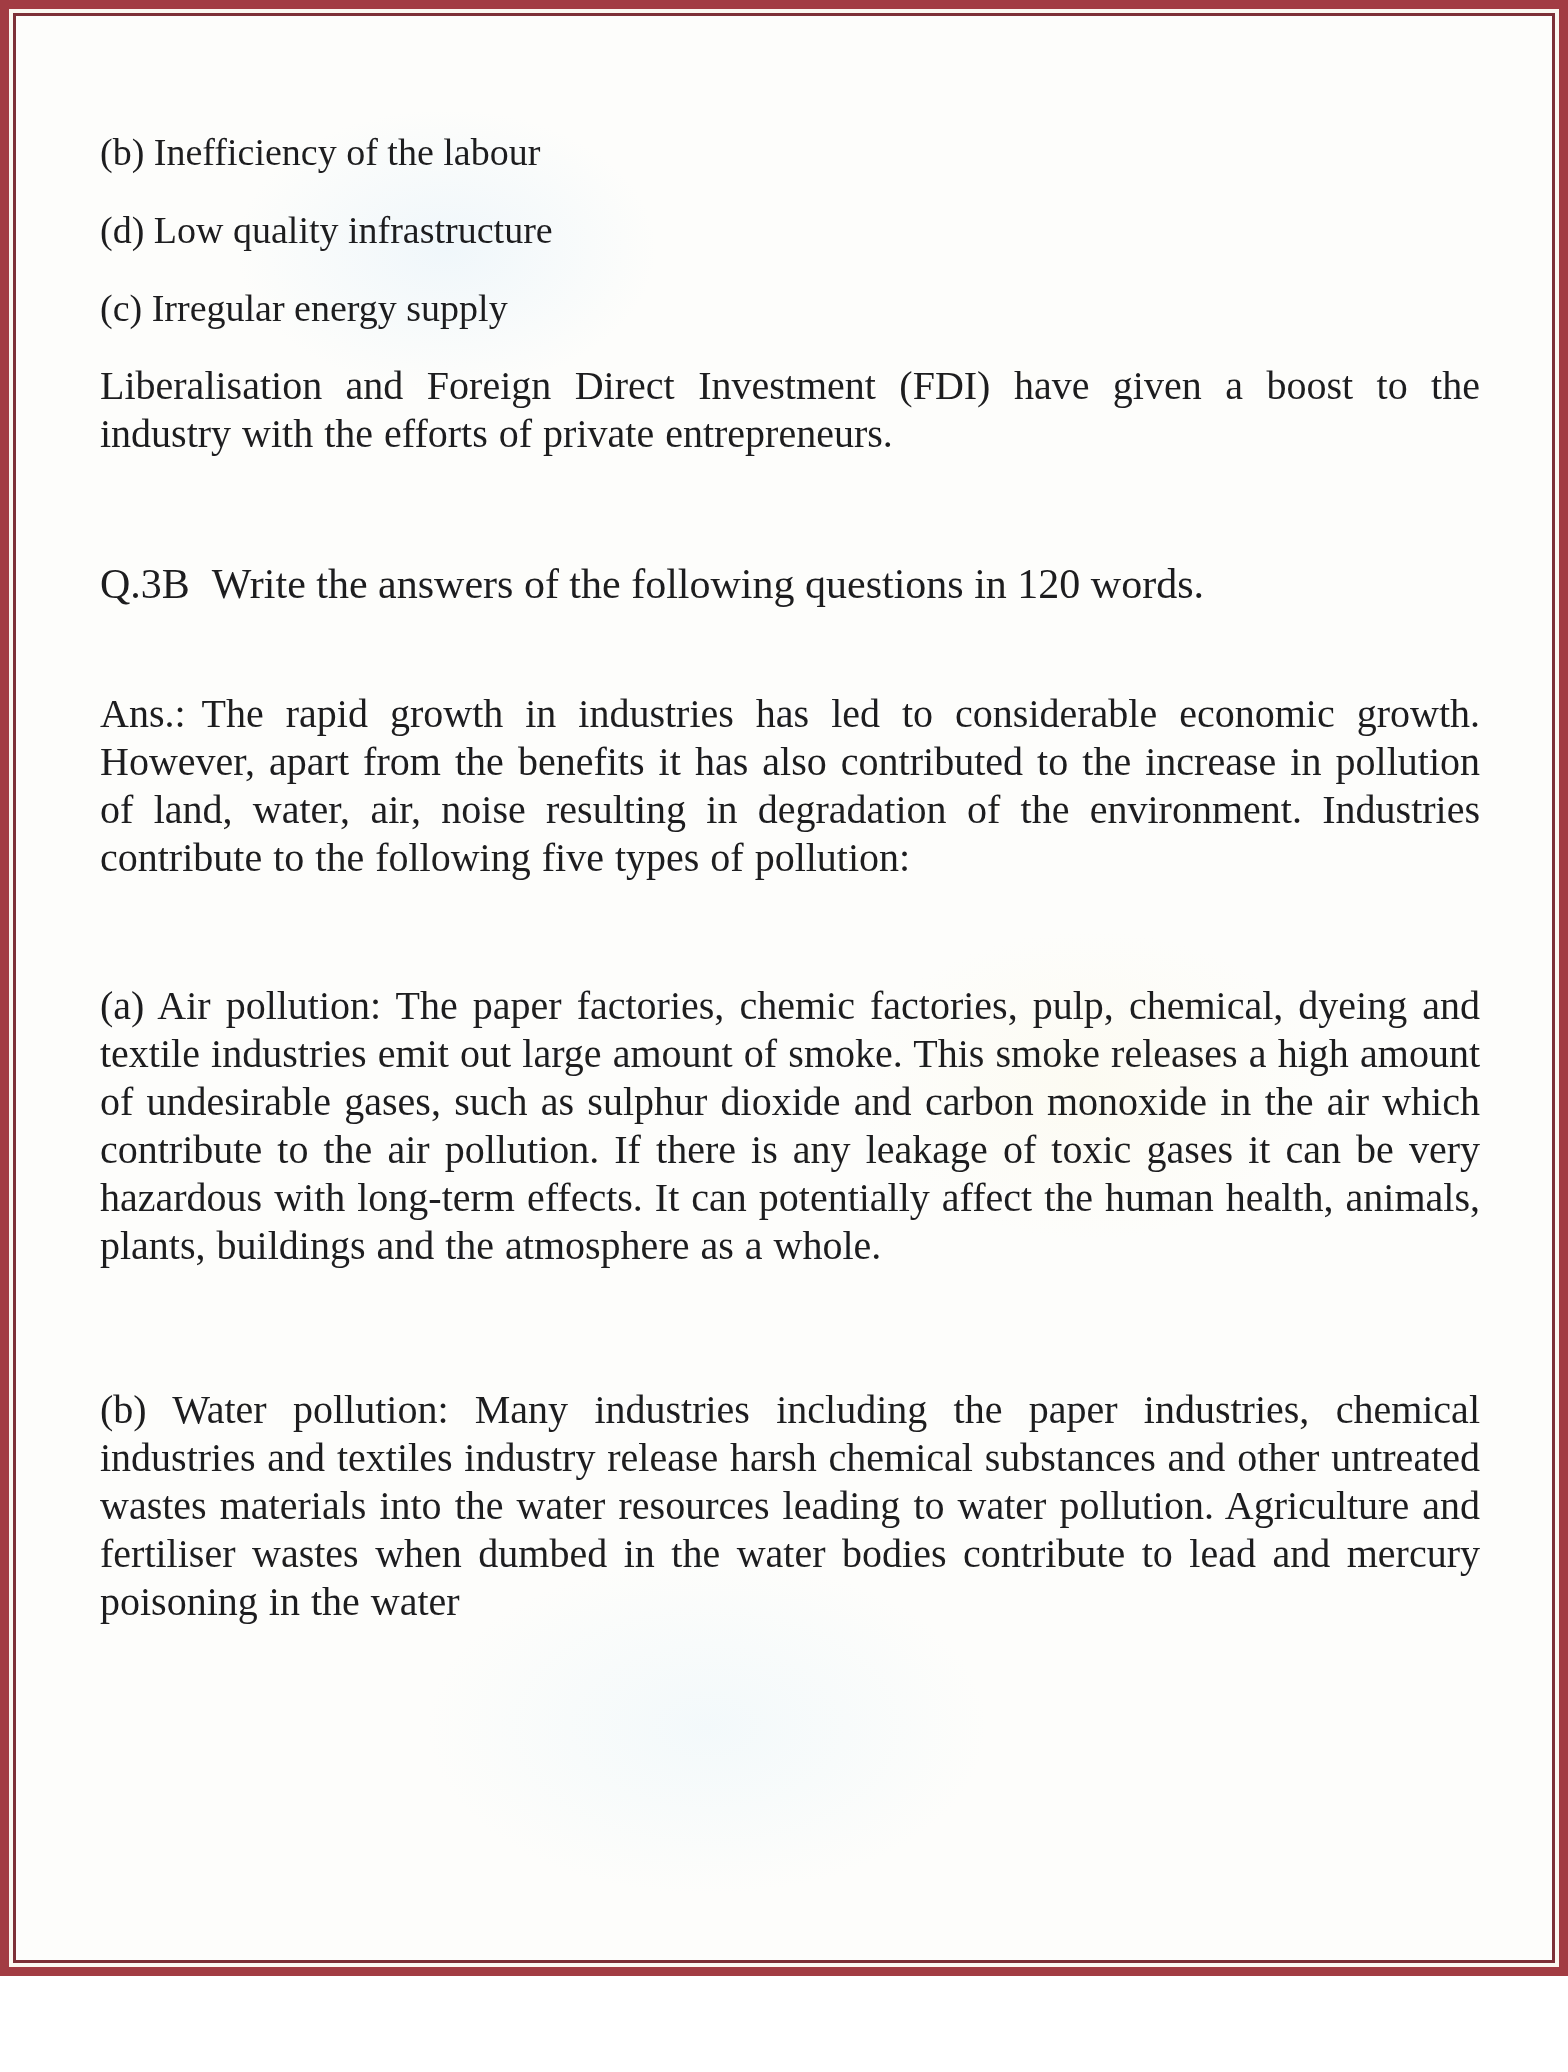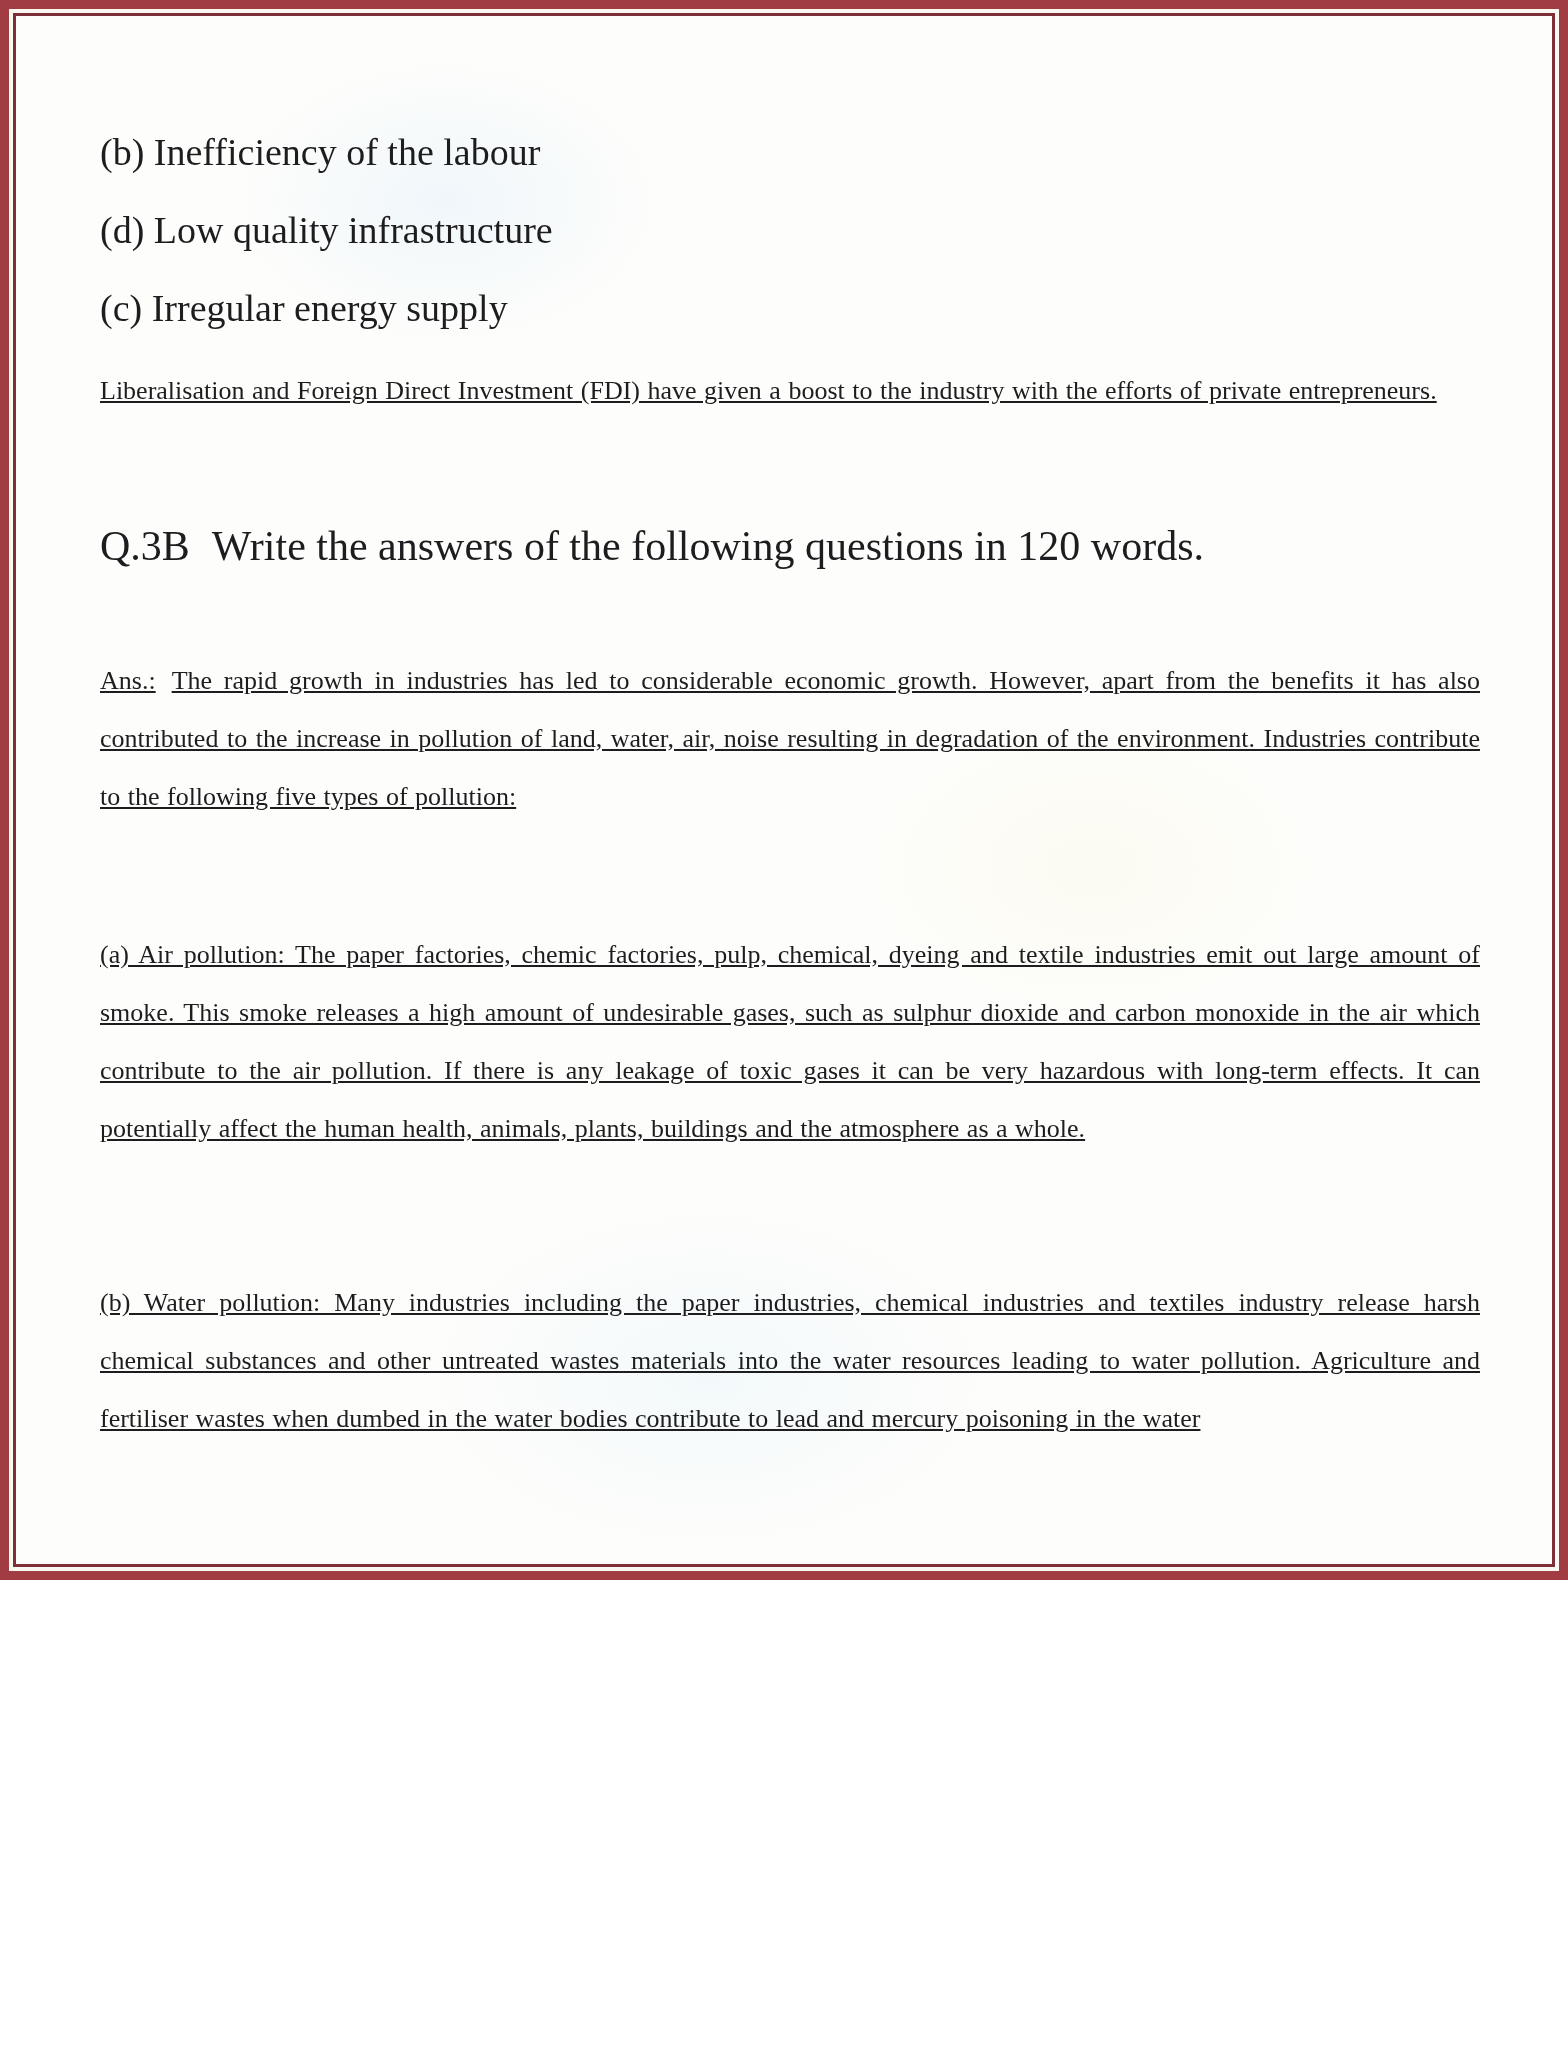--- a/index.html
+++ b/index.html
@@ -2,21 +2,21 @@
 <html style="--border-outer: #a23c43; --border-inner: #7d3037; --paper: #fdfdfb; --text: #1d1d1f;"><head>
 <meta charset="utf-8">
 <style>
   html, body {
     margin: 0;
     padding: 0;
     background: #ffffff;
   }
   .page-frame {
     width: 1568px;
-    height: 1580px;
+    height: 1976px;
     box-sizing: border-box;
     background: var(--border-outer, #a23c43);
     padding: 9px;
     font-family: "Liberation Serif", "DejaVu Serif", serif;
   }
   .page-gap {
     width: 100%;
     height: 100%;
     box-sizing: border-box;
     background: #fbf8f1;
@@ -36,26 +36,25 @@
     overflow: hidden;
     color: var(--text, #1d1d1f);
   }
   .option-line {
     font-size: 38px;
     line-height: 48px;
     margin: 0 0 30px 0;
     white-space: nowrap;
   }
   .para {
-    font-size: 26px;
-    line-height: 58px;
+    font-size: 40px;
+    line-height: 48px;
     text-align: justify;
     margin: 0;
     word-spacing: 1px;
-    text-decoration: underline;
   }
   .liberalisation {
     margin-top: 30px;
   }
   .question-block {
     margin-top: 98px;
     font-size: 42px;
     line-height: 56px;
   }
   .q-label {

